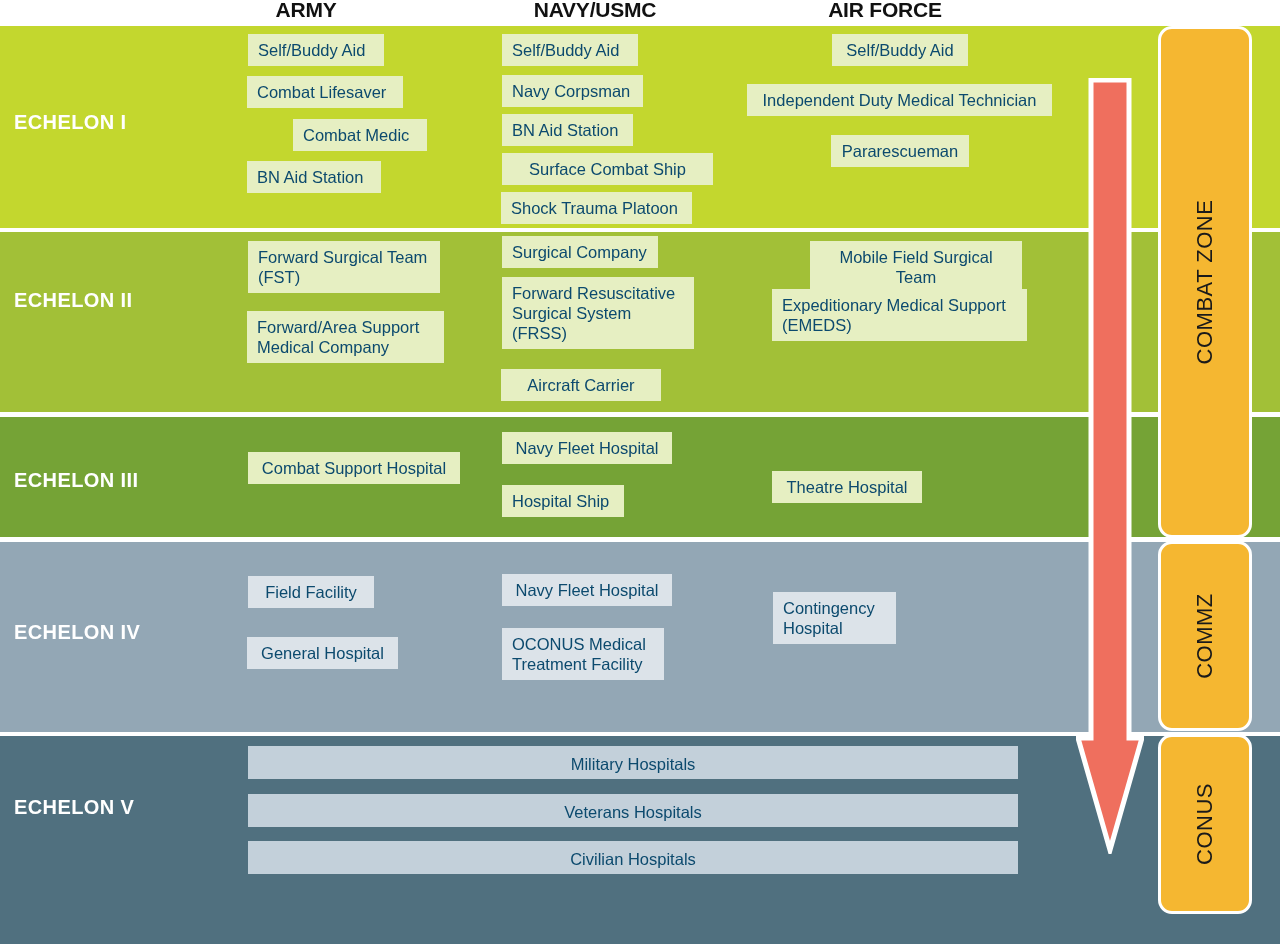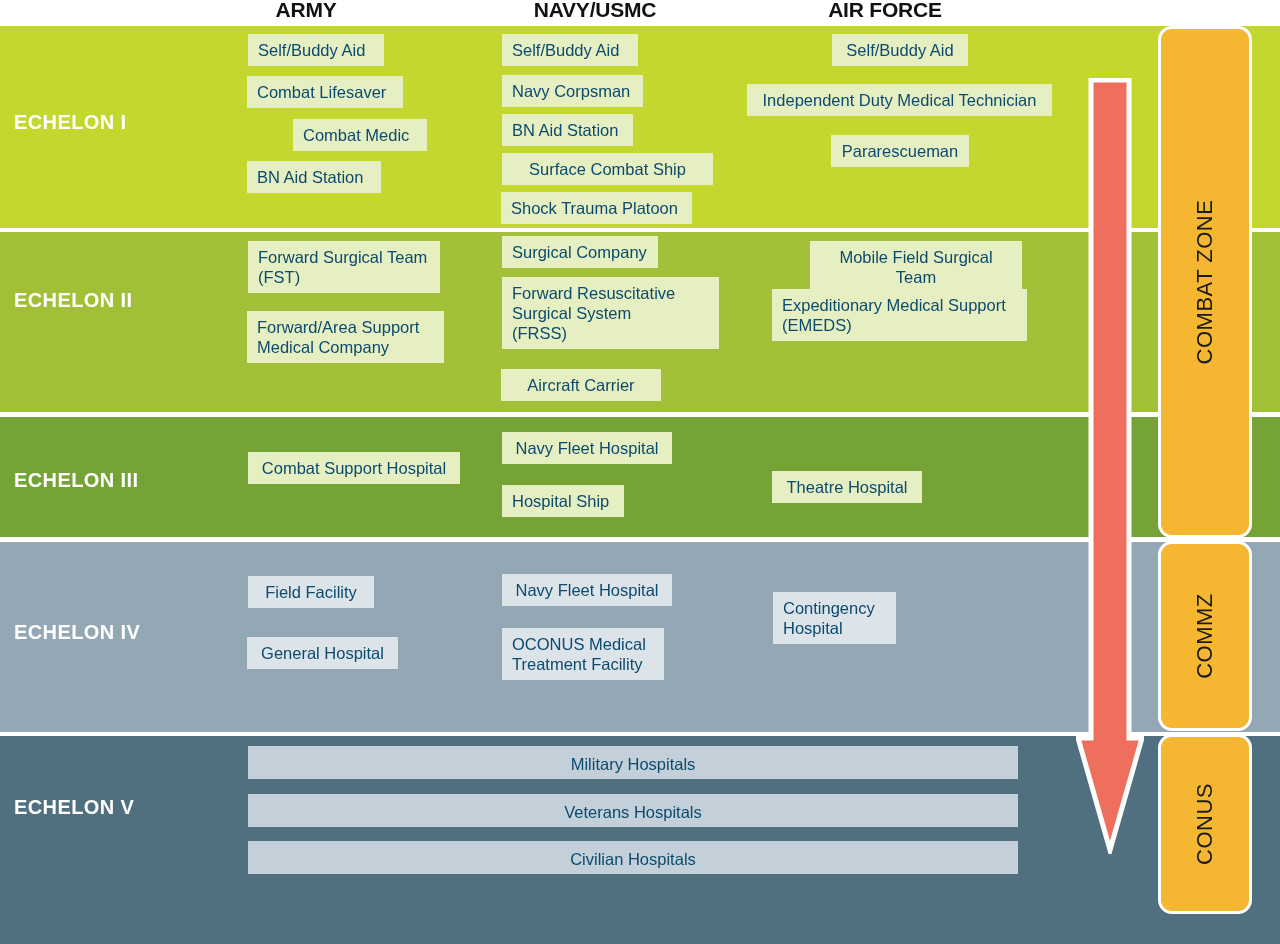--- a/index.html
+++ b/index.html
@@ -124,21 +124,21 @@
   <div class="band" style="top:232px; height:180px; background:#a2c037;">
     <div class="band-label" style="top:68px;">ECHELON II</div>
   </div>
 
   <div class="chip green" style="left:248px; top:241px; width:192px;">Forward Surgical Team
 (FST)</div>
   <div class="chip green" style="left:247px; top:311px; width:197px;">Forward/Area Support
 Medical Company</div>
 
   <div class="chip green" style="left:502px; top:236px; width:156px;">Surgical Company</div>
-  <div class="chip green" style="left:502px; top:277px; width:217px;">Forward Resuscitative
+  <div class="chip green" style="left:502px; top:277px; width:192px;">Forward Resuscitative
 Surgical System
 (FRSS)</div>
   <div class="chip green center" style="left:501px; top:369px; width:160px;">Aircraft Carrier</div>
 
   <div class="chip green center" style="left:810px; top:241px; width:212px;">Mobile Field Surgical Team</div>
   <div class="chip green" style="left:772px; top:289px; width:255px;">Expeditionary Medical Support
 (EMEDS)</div>
 
   <div class="band" style="top:417px; height:120px; background:#75a336;">
     <div class="band-label" style="top:63px;">ECHELON III</div>

